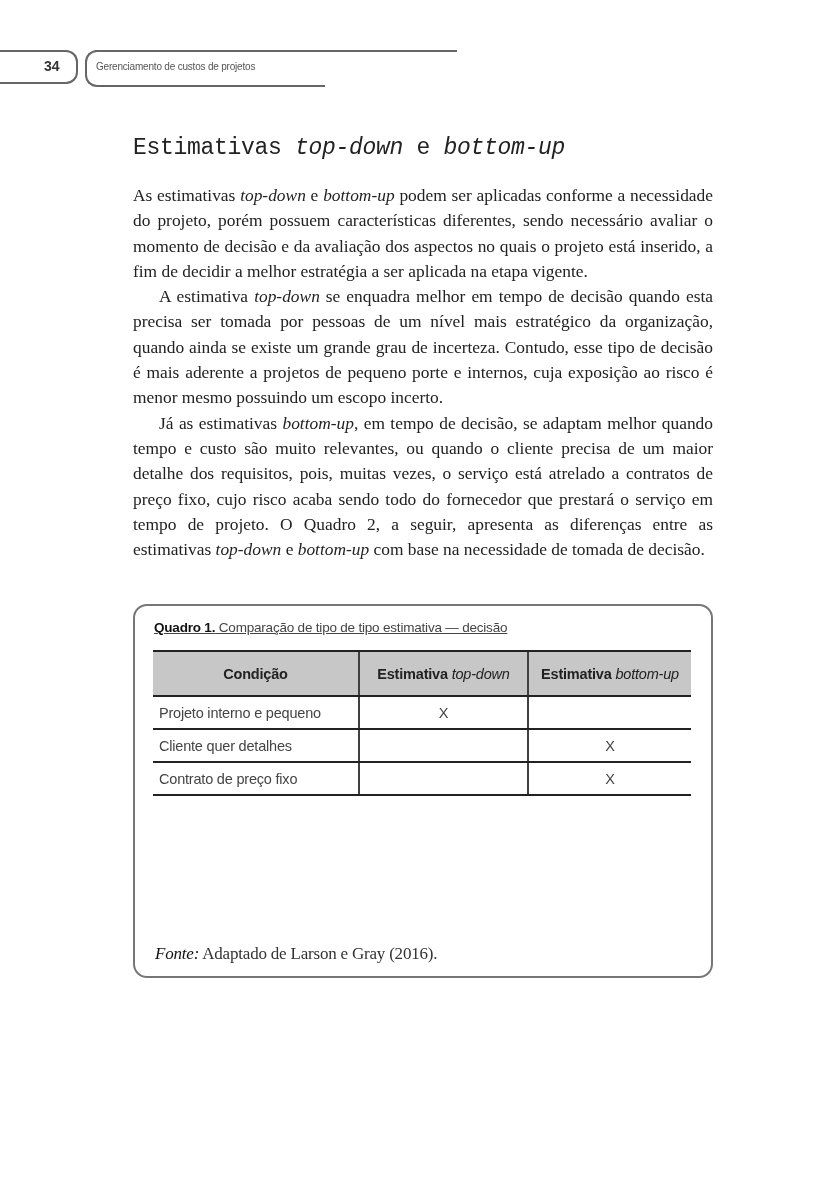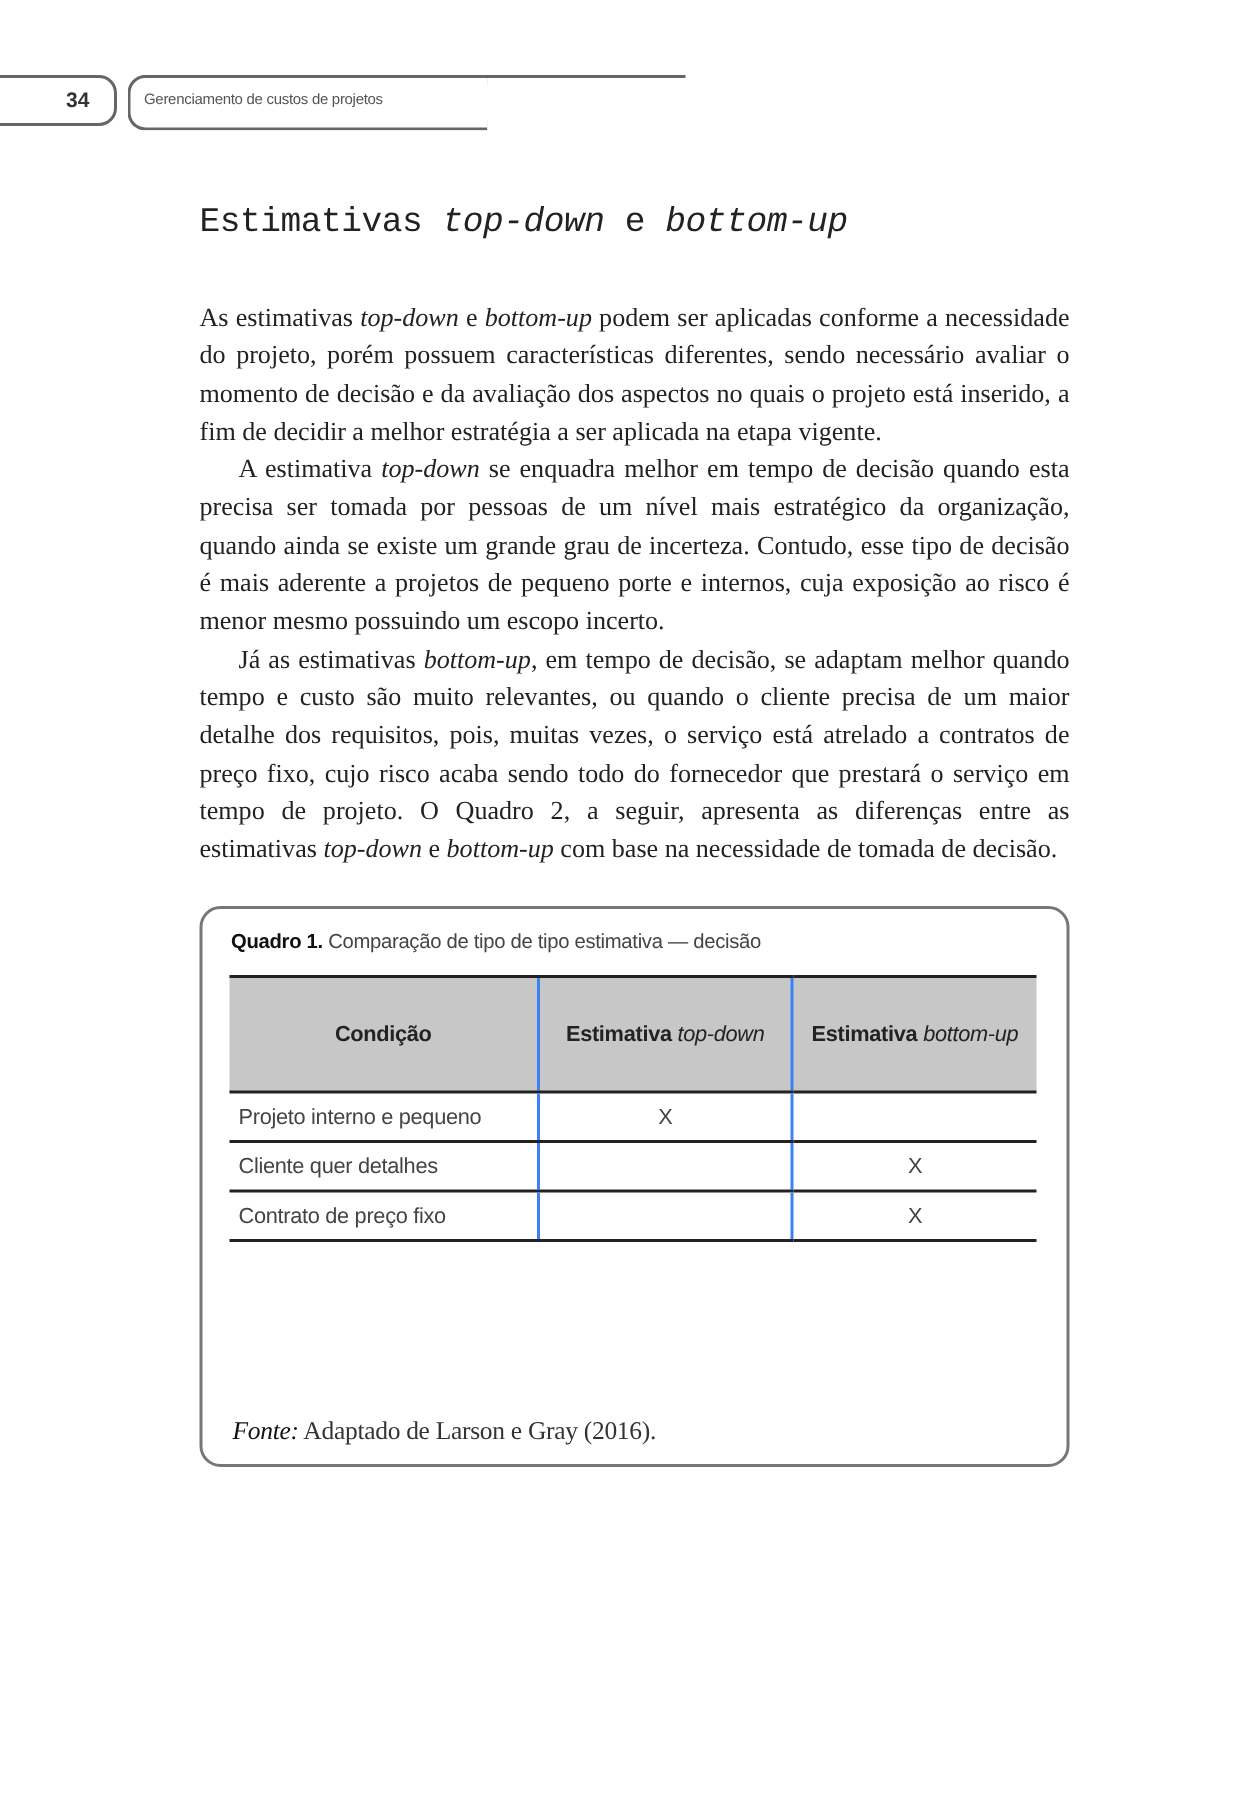--- a/index.html
+++ b/index.html
@@ -10,34 +10,34 @@
   .hdr-num { position: absolute; left: 44px; top: 58px; font-family: "Liberation Sans", sans-serif; font-weight: bold; font-size: 14px; color: #333; }
   .hdr-box { position: absolute; left: 85px; top: 50px; width: 240px; height: 37px; border: 2px solid #666; border-right: none; border-radius: 12px 0 0 12px; box-sizing: border-box; }
   .hdr-topline { position: absolute; left: 95px; top: 50px; width: 362px; height: 2px; background: #666; }
   .hdr-title { position: absolute; left: 96px; top: 61px; font-family: "Liberation Sans", sans-serif; font-size: 10px; color: #555; letter-spacing: -0.2px; }
 
   
   .heading { position: absolute; left: 133px; top: 135px; font-family: Liberation Mono, monospace; font-size: 23px; color: #222; letter-spacing: -0.3px; }
   .heading i { font-style: italic; }
 
   
-  .body-text { position: absolute; left: 133px; top: 199px; width: 580px; font-size: 17.4px; line-height: 25.3px; text-align: justify; color: #222; }
+  .body-text { position: absolute; left: 133px; top: 183px; width: 580px; font-size: 17.4px; line-height: 25.3px; text-align: justify; color: #222; }
   .body-text p { margin: 0; }
   .body-text p.indent { text-indent: 26px; }
 
   
   .quadro { position: absolute; left: 133px; top: 604px; width: 580px; height: 374px; border: 2.5px solid #777; border-radius: 14px; box-sizing: border-box; }
-  .q-caption { position: absolute; left: 154px; top: 620px; font-family: "Liberation Sans", sans-serif; font-size: 13.5px; color: #444; letter-spacing: -0.2px; }
+  .q-caption { position: absolute; left: 154px; top: 620px; font-family: "Liberation Sans", sans-serif; font-size: 13.5px; color: #444; letter-spacing: -0.2px; text-decoration: underline; }
   .q-caption b { color: #111; }
 
   table.qt { position: absolute; left: 153px; top: 650px; width: 538px; border-collapse: collapse; font-family: "Liberation Sans", sans-serif; font-size: 14.5px; }
-  table.qt th { background: #c7c7c7; height: 43px; font-weight: bold; color: #222; border-top: 2px solid #222; border-bottom: 2px solid #222; padding: 16px 4px; white-space: nowrap; letter-spacing: -0.2px; }
+  table.qt th { background: #c7c7c7; height: 43px; font-weight: bold; color: #222; border-top: 2px solid #222; border-bottom: 2px solid #222; padding: 0 4px; white-space: nowrap; letter-spacing: -0.2px; }
   table.qt th i { font-weight: normal; font-style: italic; }
   table.qt td { height: 31px; border-bottom: 2px solid #222; color: #444; padding: 0 6px; letter-spacing: -0.2px; }
-  table.qt th + th, table.qt td + td { border-left: 2px solid #3b82f6; }
+  table.qt th + th, table.qt td + td { border-left: 2px solid #404040; }
   table.qt td.mark { text-align: center; }
   .col1 { width: 197px; }
   .col2 { width: 159px; }
 
   .fonte { position: absolute; left: 155px; top: 944px; font-family: Liberation Serif, serif; font-size: 17px; color: #333; letter-spacing: -0.2px; }
   .fonte i { color: #111; }
 </style>
 </head>
 <body>
 

